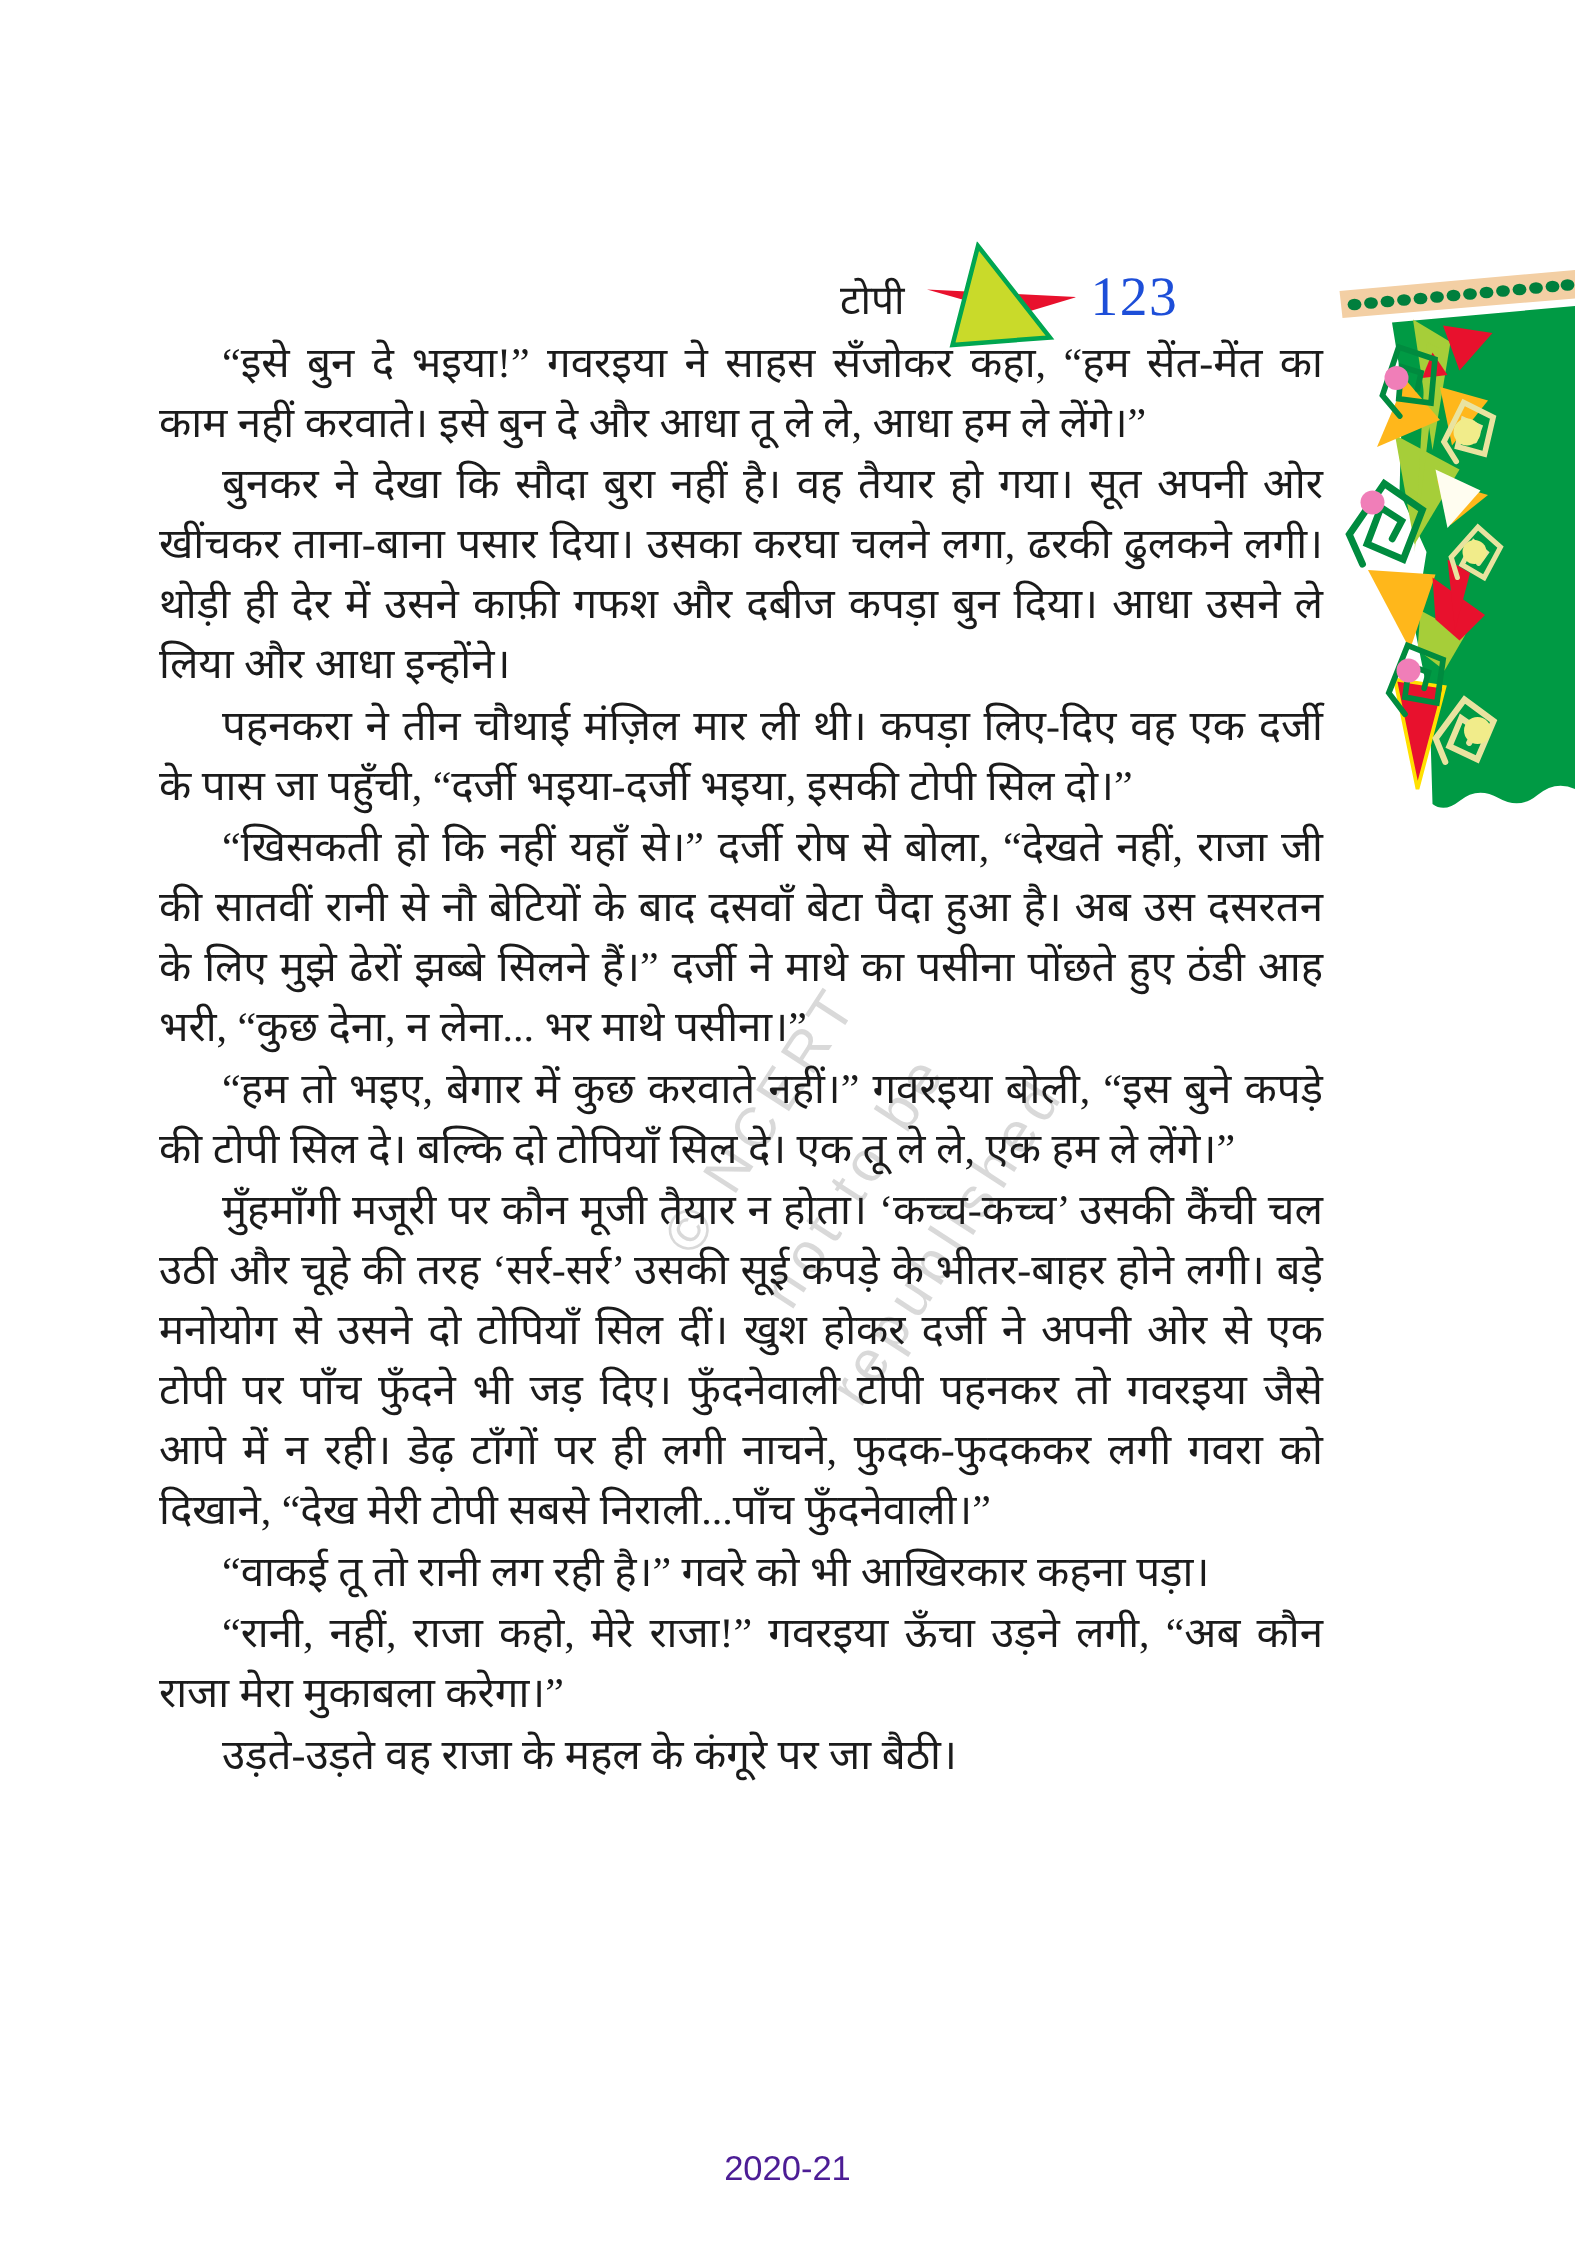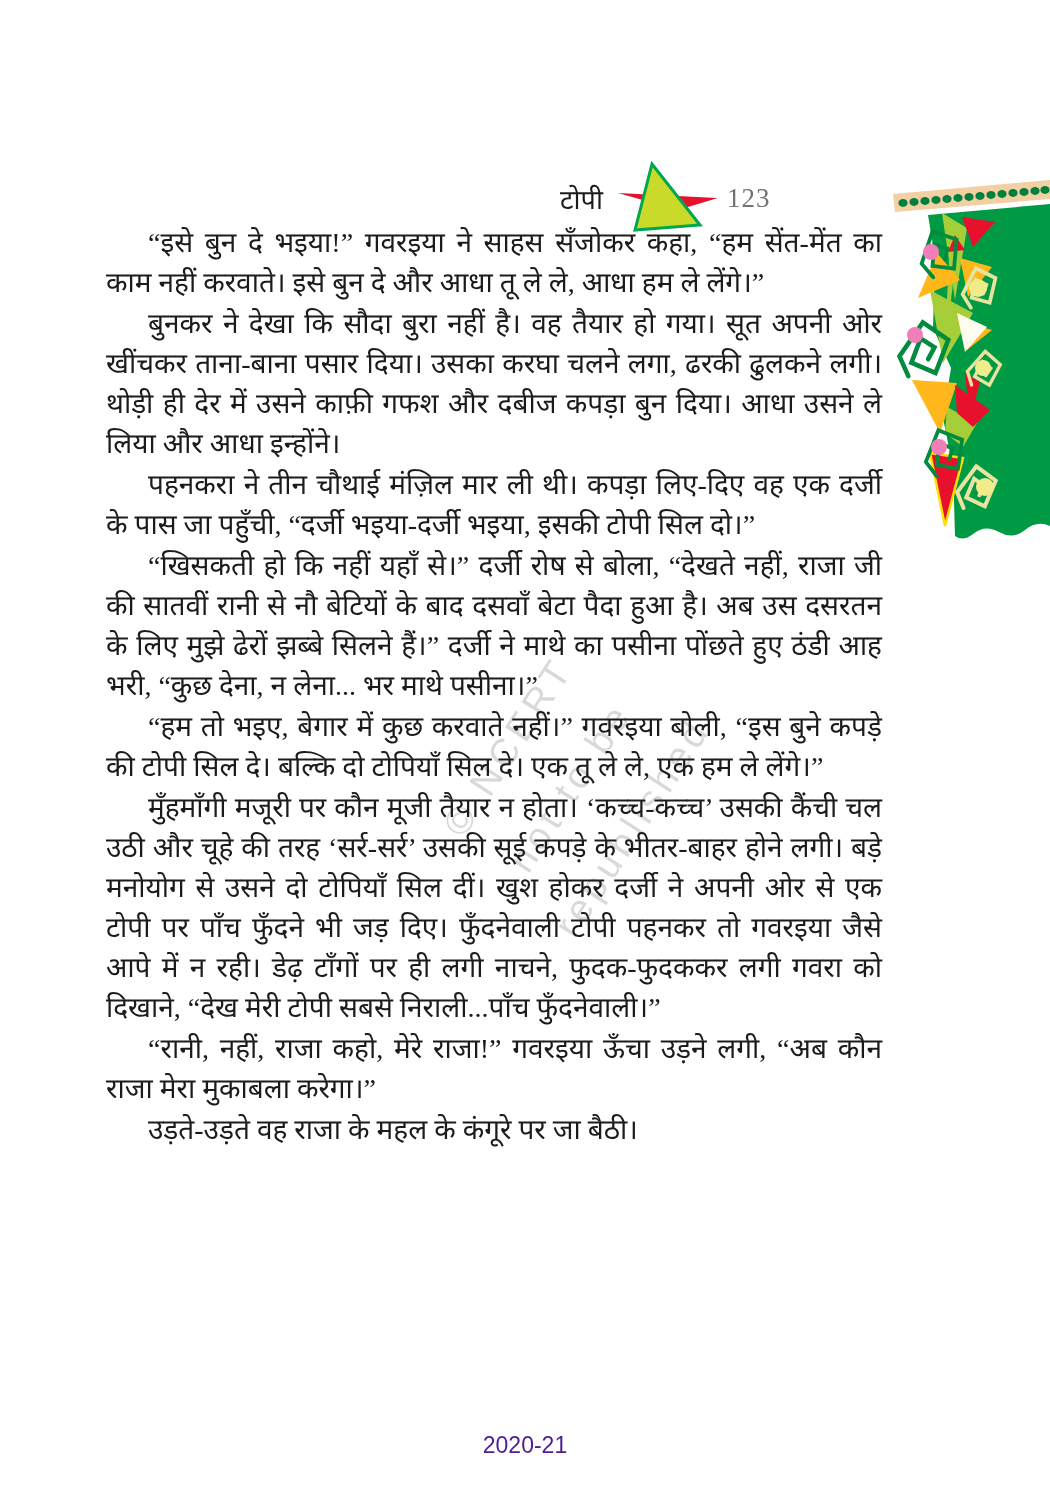--- a/index.html
+++ b/index.html
@@ -19,22 +19,22 @@
     align-items:center;
   }
   .chapter-title{
     font-size:27px;
     color:#1b1b1b;
     margin-right:14px;
     white-space:nowrap;
   }
   .logo{ flex:0 0 auto; margin-right:10px; }
   .page-number{
-    font-size:27px;
-    color:#737373;
+    font-size:37px;
+    color:#1d4ed8;
     letter-spacing:1px;
   }
   .decor{
     position:absolute;
     left:885px; top:168px;
     width:165px; height:400px;
   }
   .body-text{
     position:absolute;
     left:105px; top:222px;
@@ -172,19 +172,20 @@
     <div>not to be republished</div>
   </div>
 
   <div class="body-text">
       <p class="para">“इसे बुन दे भइया!” गवरइया ने साहस सँजोकर कहा, “हम सेंत-मेंत का काम नहीं करवाते। इसे बुन दे और आधा तू ले ले, आधा हम ले लेंगे।”</p>
       <p class="para">बुनकर ने देखा कि सौदा बुरा नहीं है। वह तैयार हो गया। सूत अपनी ओर खींचकर ताना-बाना पसार दिया। उसका करघा चलने लगा, ढरकी ढुलकने लगी। थोड़ी ही देर में उसने काफ़ी गफश और दबीज कपड़ा बुन दिया। आधा उसने ले लिया और आधा इन्होंने।</p>
       <p class="para">पहनकरा ने तीन चौथाई मंज़िल मार ली थी। कपड़ा लिए-दिए वह एक दर्जी के पास जा पहुँची, “दर्जी भइया-दर्जी भइया, इसकी टोपी सिल दो।”</p>
       <p class="para">“खिसकती हो कि नहीं यहाँ से।” दर्जी रोष से बोला, “देखते नहीं, राजा जी की सातवीं रानी से नौ बेटियों के बाद दसवाँ बेटा पैदा हुआ है। अब उस दसरतन के लिए मुझे ढेरों झब्बे सिलने हैं।” दर्जी ने माथे का पसीना पोंछते हुए ठंडी आह भरी, “कुछ देना, न लेना... भर माथे पसीना।”</p>
       <p class="para">“हम तो भइए, बेगार में कुछ करवाते नहीं।” गवरइया बोली, “इस बुने कपड़े की टोपी सिल दे। बल्कि दो टोपियाँ सिल दे। एक तू ले ले, एक हम ले लेंगे।”</p>
       <p class="para">मुँहमाँगी मजूरी पर कौन मूजी तैयार न होता। ‘कच्च-कच्च’ उसकी कैंची चल उठी और चूहे की तरह ‘सर्र-सर्र’ उसकी सूई कपड़े के भीतर-बाहर होने लगी। बड़े मनोयोग से उसने दो टोपियाँ सिल दीं। खुश होकर दर्जी ने अपनी ओर से एक टोपी पर पाँच फुँदने भी जड़ दिए। फुँदनेवाली टोपी पहनकर तो गवरइया जैसे आपे में न रही। डेढ़ टाँगों पर ही लगी नाचने, फुदक-फुदककर लगी गवरा को दिखाने, “देख मेरी टोपी सबसे निराली...पाँच फुँदनेवाली।”</p>
+      <p class="para">“वाकई तू तो रानी लग रही है।” गवरे को भी आखिरकार कहना पड़ा।</p>
       <p class="para">“रानी, नहीं, राजा कहो, मेरे राजा!” गवरइया ऊँचा उड़ने लगी, “अब कौन राजा मेरा मुकाबला करेगा।”</p>
       <p class="para">उड़ते-उड़ते वह राजा के महल के कंगूरे पर जा बैठी।</p>
     </div>
 
   <div class="footer">2020-21</div>
 
 </div>
 
 </body></html>

